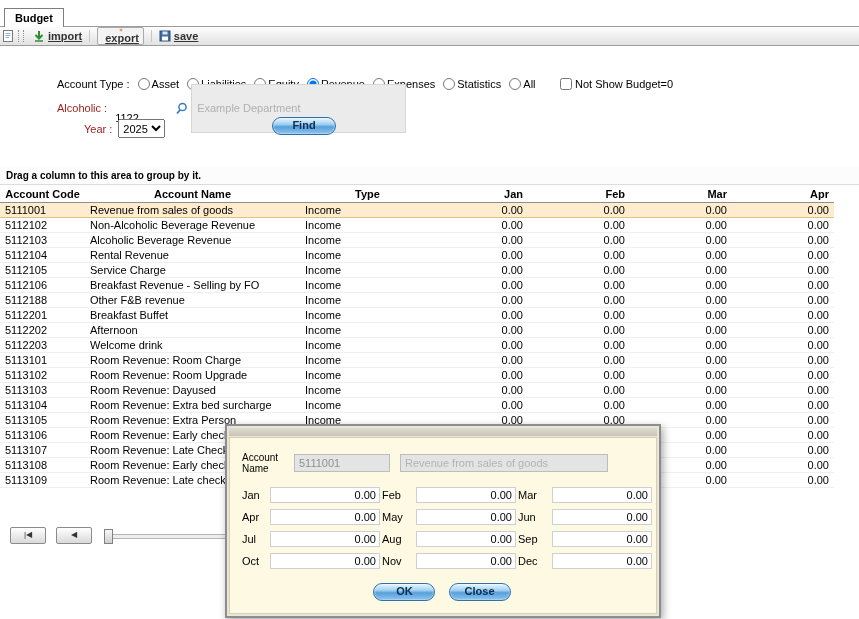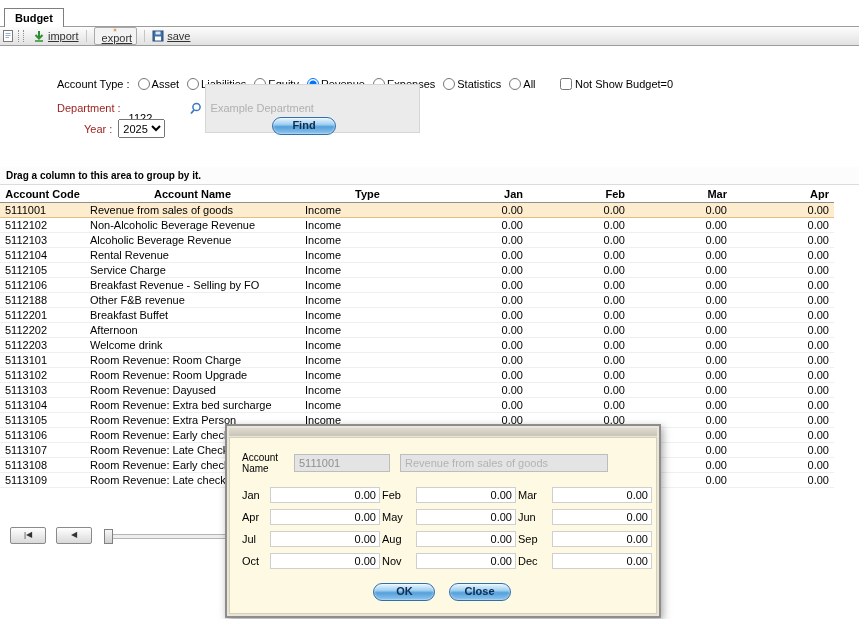--- a/index.html
+++ b/index.html
@@ -3,21 +3,21 @@
 <meta charset="utf-8">
 <style>
   html,body{margin:0;padding:0;}
   body{font-family:"Liberation Sans",sans-serif;background:#fff;}
   #app{position:relative;width:859px;height:619px;background:#fff;overflow:hidden;font-size:11px;color:#000;}
 
   
   .tab{position:absolute;left:4px;top:8px;height:18px;padding:0 10px;background:#fff;border:1px solid #7e7e7e;border-bottom:none;font-weight:bold;line-height:18px;font-size:11px;z-index:2;}
 
   
-  .toolbar{position:absolute;left:0;top:26px;width:859px;height:18px;background:linear-gradient(#fdfdfd,#e2e2e2);border-top:1px solid #9c9c9c;border-bottom:1px solid #9c9c9c;display:flex;align-items:center;}
+  .toolbar{position:absolute;left:0;top:26px;width:859px;height:18px;background:linear-gradient(#fdfdfd,#e2e2e2);border-top:1px solid #9c9c9c;border-bottom:1px solid #9c9c9c;display:flex;align-items:center;font-weight:bold;}
   .tb-page{width:12px;height:12px;margin:0 2px;}
   .tb-grip{width:4px;height:12px;border-left:1px dotted #8f8f8f;border-right:1px dotted #8f8f8f;margin:0 5px 0 2px;}
   .tb-item{display:flex;align-items:center;margin:0 4px;cursor:pointer;height:16px;}
   .tb-item .lbl{margin-left:3px;text-decoration:underline;color:#333;}
   .tb-item.pressed{border:1px solid #aaa;background:#f3f3f3;padding:0 4px;border-radius:2px;flex-direction:column;}
   .tb-sep{width:1px;height:12px;background:#c6c6c6;margin:0 3px;}
 
   
   .flt-label{font-size:11px;white-space:nowrap;}
   .red{color:#9c1c1c;}
@@ -139,21 +139,21 @@
         </label>
       </span>
   </div>
 
   <label class="nsb">
     <input type="checkbox" style="">
     <span class="flt-label">Not Show Budget=0</span>
   </label>
 
   <div class="dept-row">
-    <span class="flt-label red">Department :</span>
+    <span class="flt-label red">Alcoholic :</span>
     <input class="dept-code" value="1122" style="">
     <svg class="mag" width="14" height="14" viewBox="0 0 14 14">
         <circle cx="7.5" cy="6" r="3.6" fill="none" stroke="#3a78c2" stroke-width="1.5"></circle>
         <path d="M5 9l-3 3.5" stroke="#3a78c2" stroke-width="1.8" fill="none"></path>
       </svg>
     <input class="dept-name" readonly="" value="Example Department" style="">
   </div>
 
   <div class="year-row">
     <span class="flt-label red">Year :</span>

